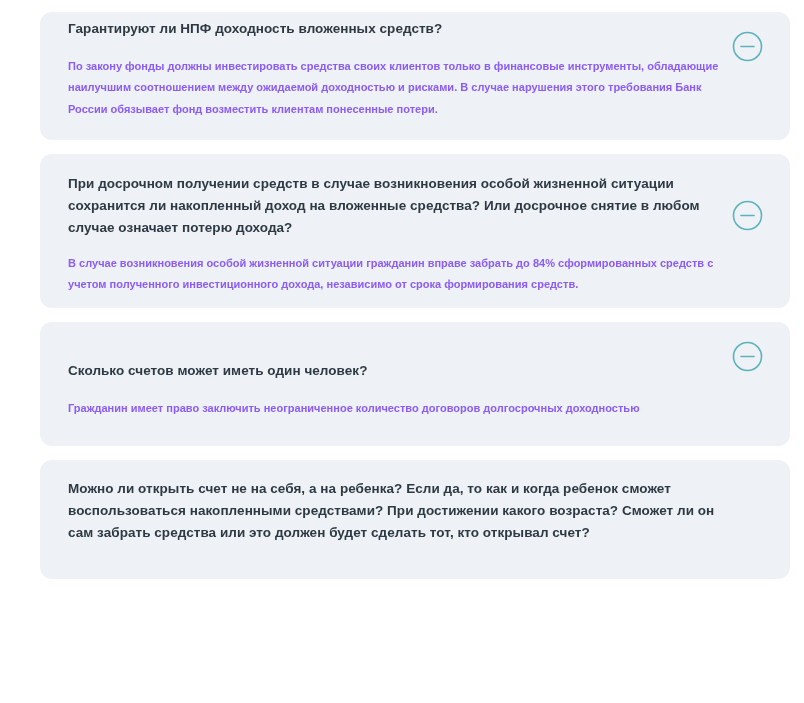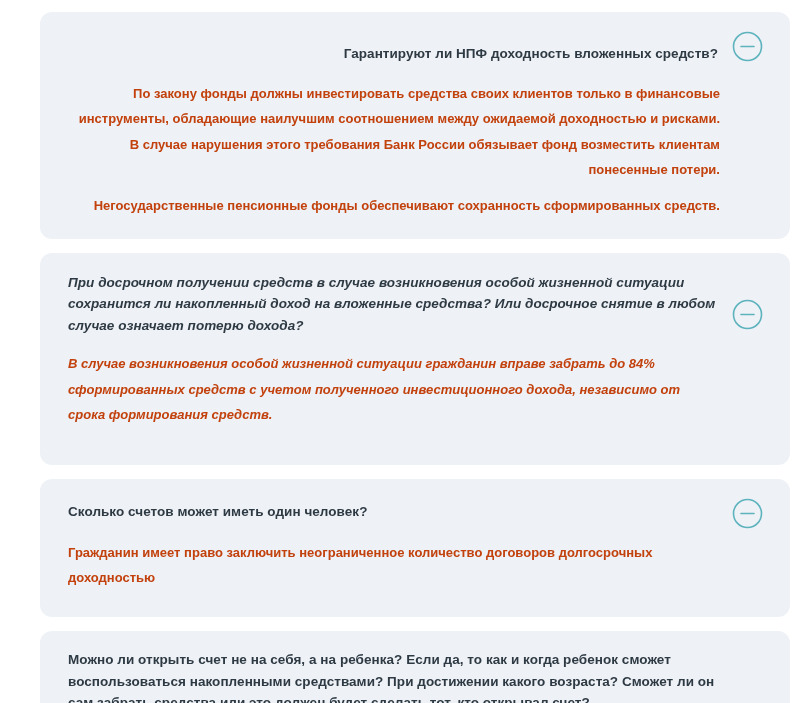--- a/index.html
+++ b/index.html
@@ -36,23 +36,23 @@
     color: #2e3a43;
     line-height: 1.62;
     letter-spacing: 0.05px;
     margin: 0 0 14px 0;
     max-width: 650px;
   }
   .faq-answer {
     margin: 0;
   }
   .faq-para {
-    font-size: 13px;
+    font-size: 11px;
     font-weight: bold;
-    color: #c2410c;
+    color: #8b5cf6;
     line-height: 1.95;
     letter-spacing: 0.01px;
     margin: 0 0 11px 0;
     max-width: 660px;
   }
   .faq-para:last-child {
     margin-bottom: 0;
   }
   .toggle-btn {
     position: absolute;
@@ -63,39 +63,38 @@
     border: 0;
     padding: 0;
     background: transparent;
     cursor: pointer;
     line-height: 0;
   }
   .toggle-btn svg {
     display: block;
   }
   
-  .card-1 { padding-top: 31px; padding-bottom: 20px; text-align: right; }
+  .card-1 { padding-top: 6px; padding-bottom: 20px; }
   .card-1 .faq-question { margin-bottom: 16px; }
-  .card-2 { padding-top: 19px; padding-bottom: 38px; font-style: italic; }
+  .card-2 { padding-top: 19px; padding-bottom: 12px; }
   .card-2 .toggle-btn { top: 46px; }
   .card-3 { padding-top: 22px; padding-bottom: 26px; }
-  .card-3 .faq-question { margin-bottom: 17px; }
+  .card-3 .faq-question { margin-bottom: 17px; margin-top: 16px; }
   .card-4 { padding-top: 18px; padding-bottom: 22px; }
   .card-4 .faq-question { margin-bottom: 13px; }
 </style>
 </head>
 <body>
 
 <div class="faq-list">
 
   <div class="faq-card card-1">
     <div class="faq-question">Гарантируют ли НПФ доходность вложенных средств?</div>
     <div class="faq-answer">
       <p class="faq-para">По закону фонды должны инвестировать средства своих клиентов только в финансовые инструменты, обладающие наилучшим соотношением между ожидаемой доходностью и рисками. В случае нарушения этого требования Банк России обязывает фонд возместить клиентам понесенные потери.</p>
-      <p class="faq-para">Негосударственные пенсионные фонды обеспечивают сохранность сформированных средств.</p>
     </div>
     <button class="toggle-btn">
       <span>
         <svg width="31" height="31" viewBox="0 0 31 31" fill="none">
           <circle cx="15.5" cy="15.5" r="14" stroke="#5cb3bd" stroke-width="1.6" fill="none"></circle>
           <line x1="9" y1="15.5" x2="22" y2="15.5" stroke="#5cb3bd" stroke-width="1.6" stroke-linecap="round"></line>
         </svg>
       </span>
     </button>
   </div>

